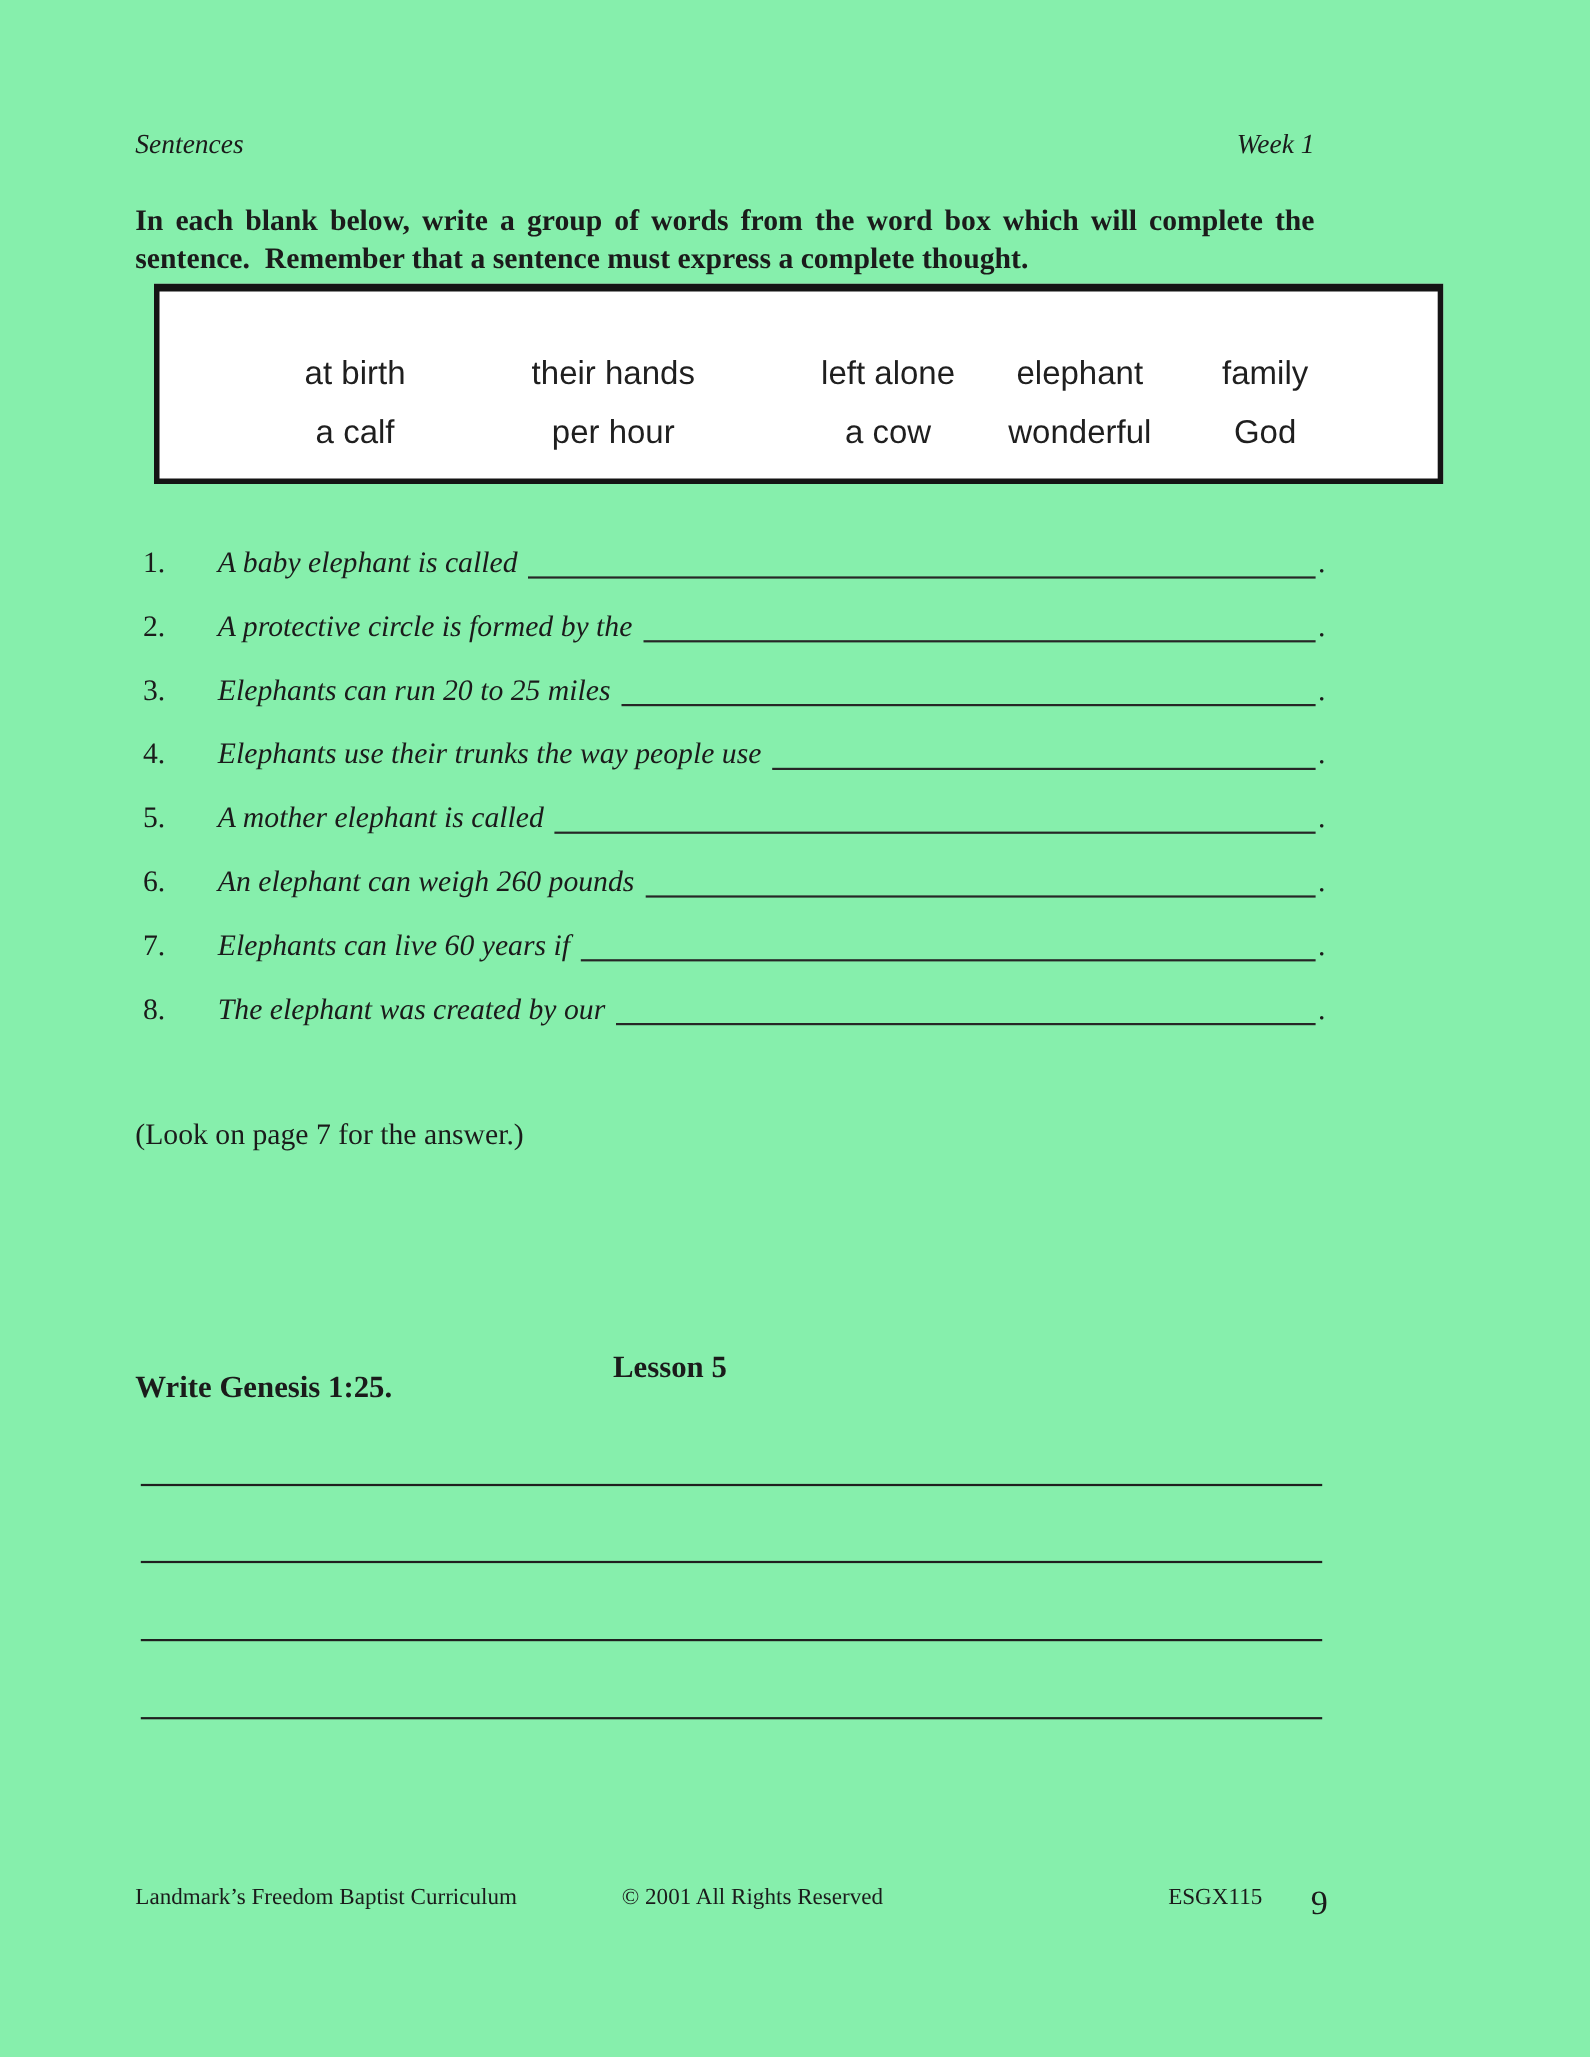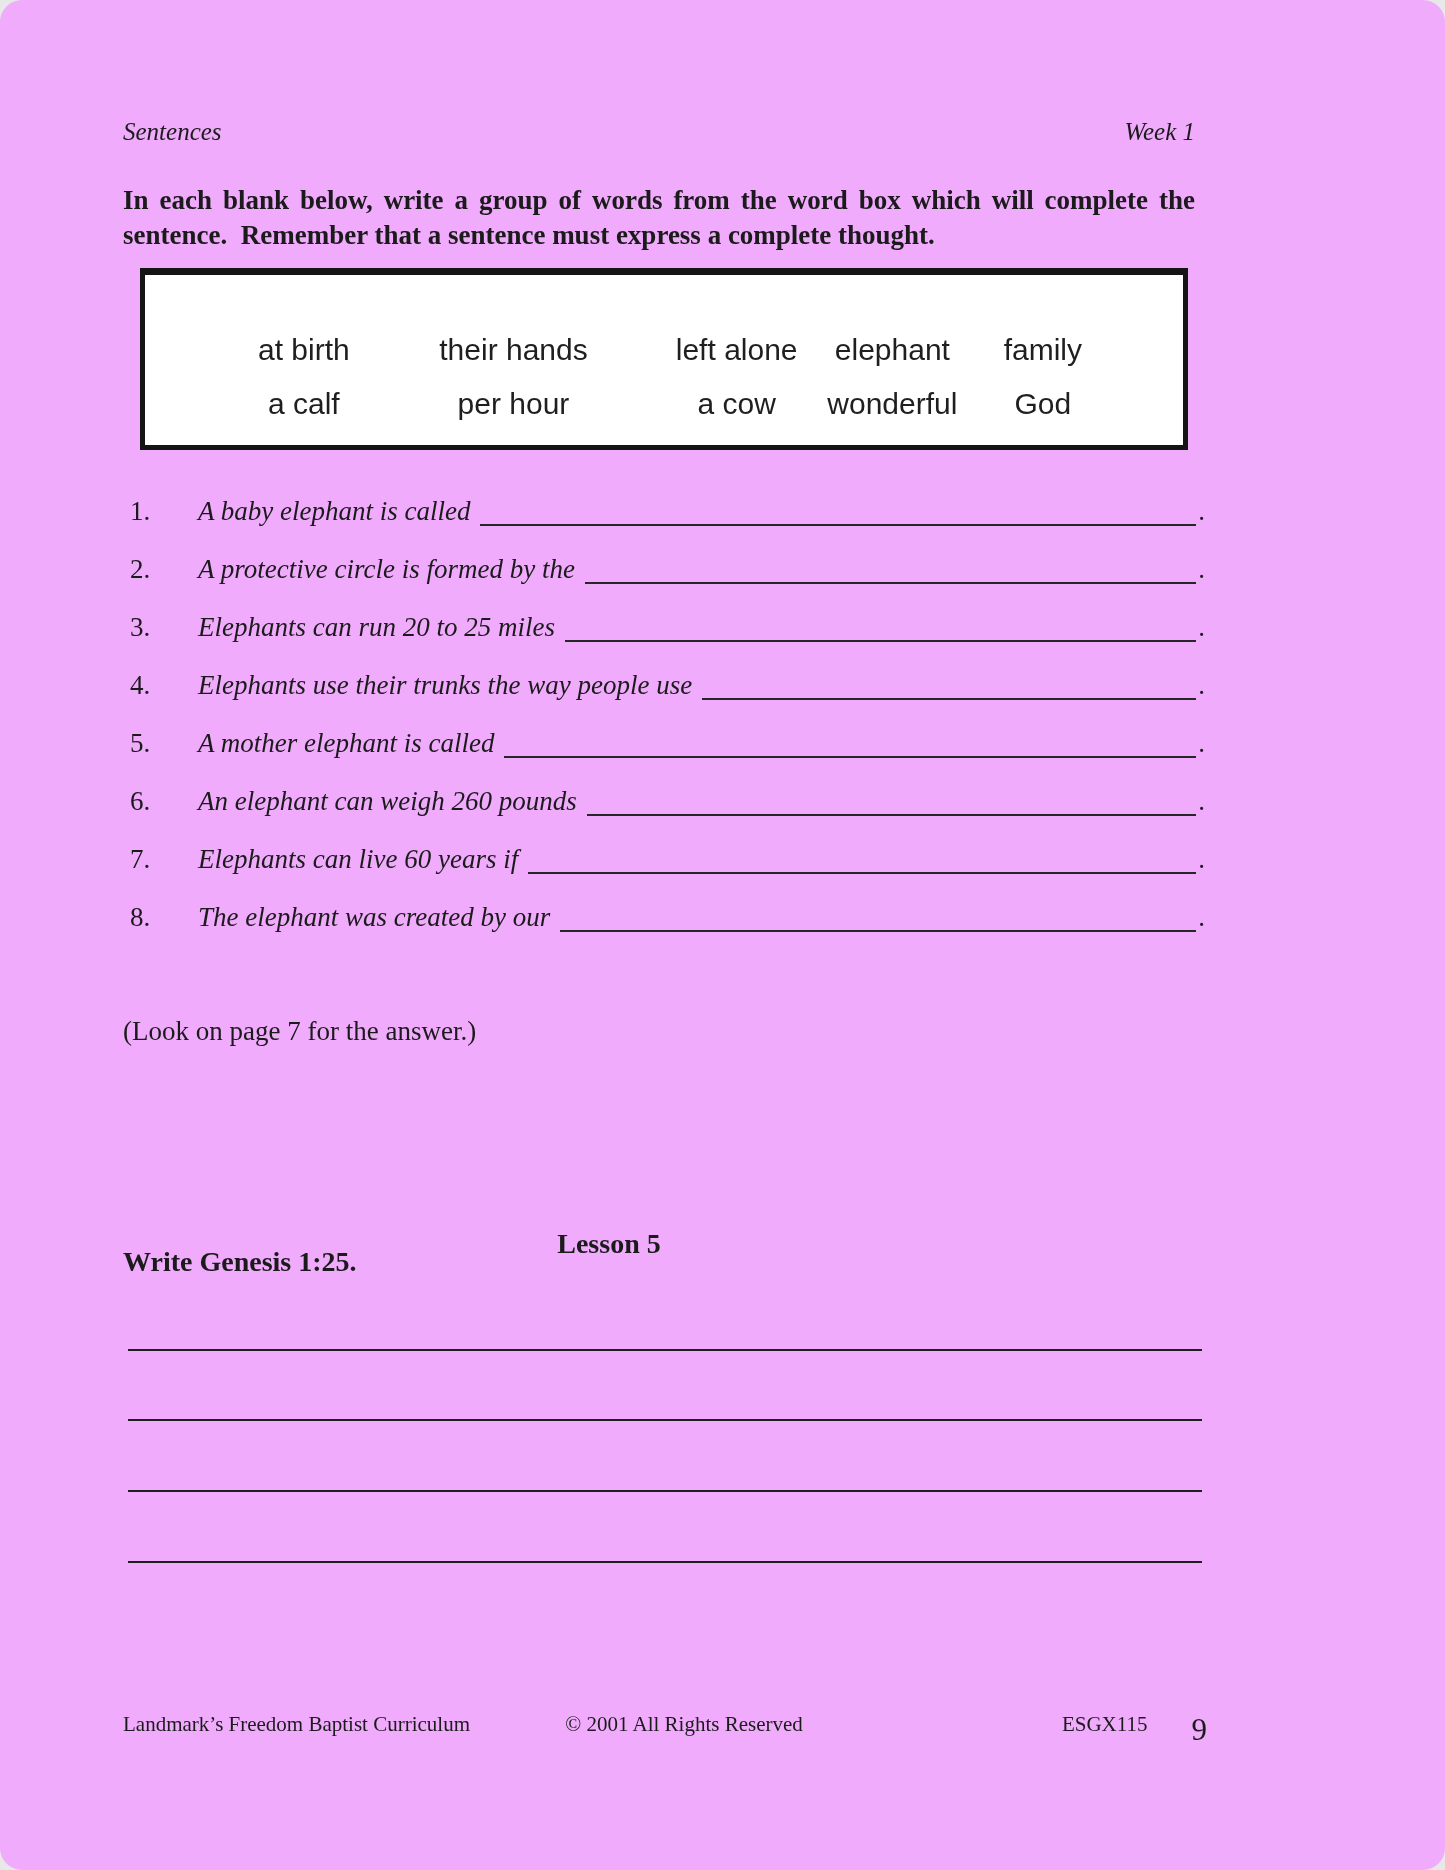--- a/index.html
+++ b/index.html
@@ -1,42 +1,41 @@
 <!DOCTYPE html>
 <html><head>
 <meta charset="utf-8">
 <style>
   html,body{margin:0;padding:0;background:#e8e8e8;}
   .page{
     position:relative;
     width:1445px;height:1870px;
-    background:#f0abfc;
+    background:#86efac;
     color:#1b1b1b;
     font-family:"Liberation Serif", serif;
     overflow:hidden;
     margin:0 auto;
-    border-radius:22px;
   }
   
   .page-header{
     position:absolute;top:118px;left:123px;right:250px;
     display:flex;justify-content:space-between;align-items:baseline;
     font-style:italic;font-size:25px;
   }
   
   .instructions{
     position:absolute;top:183px;left:123px;width:1072px;
     font-weight:bold;font-size:27px;line-height:35px;
     text-align:justify;text-align-last:left;
     white-space:pre-wrap;
   }
   
   .word-box{
-    position:absolute;top:268px;left:140px;
-    width:1048px;height:182px;box-sizing:border-box;
+    position:absolute;top:258px;left:140px;
+    width:1172px;height:182px;box-sizing:border-box;
     border:5px solid #141414;border-top-width:7px;
     background:#fff;
   }
   .word-col{
     position:absolute;top:48px;transform:translateX(-50%);
     text-align:center;
     font-family:"Liberation Sans", sans-serif;
     font-size:30px;line-height:54px;color:#1f1f1f;
     white-space:nowrap;
   }

